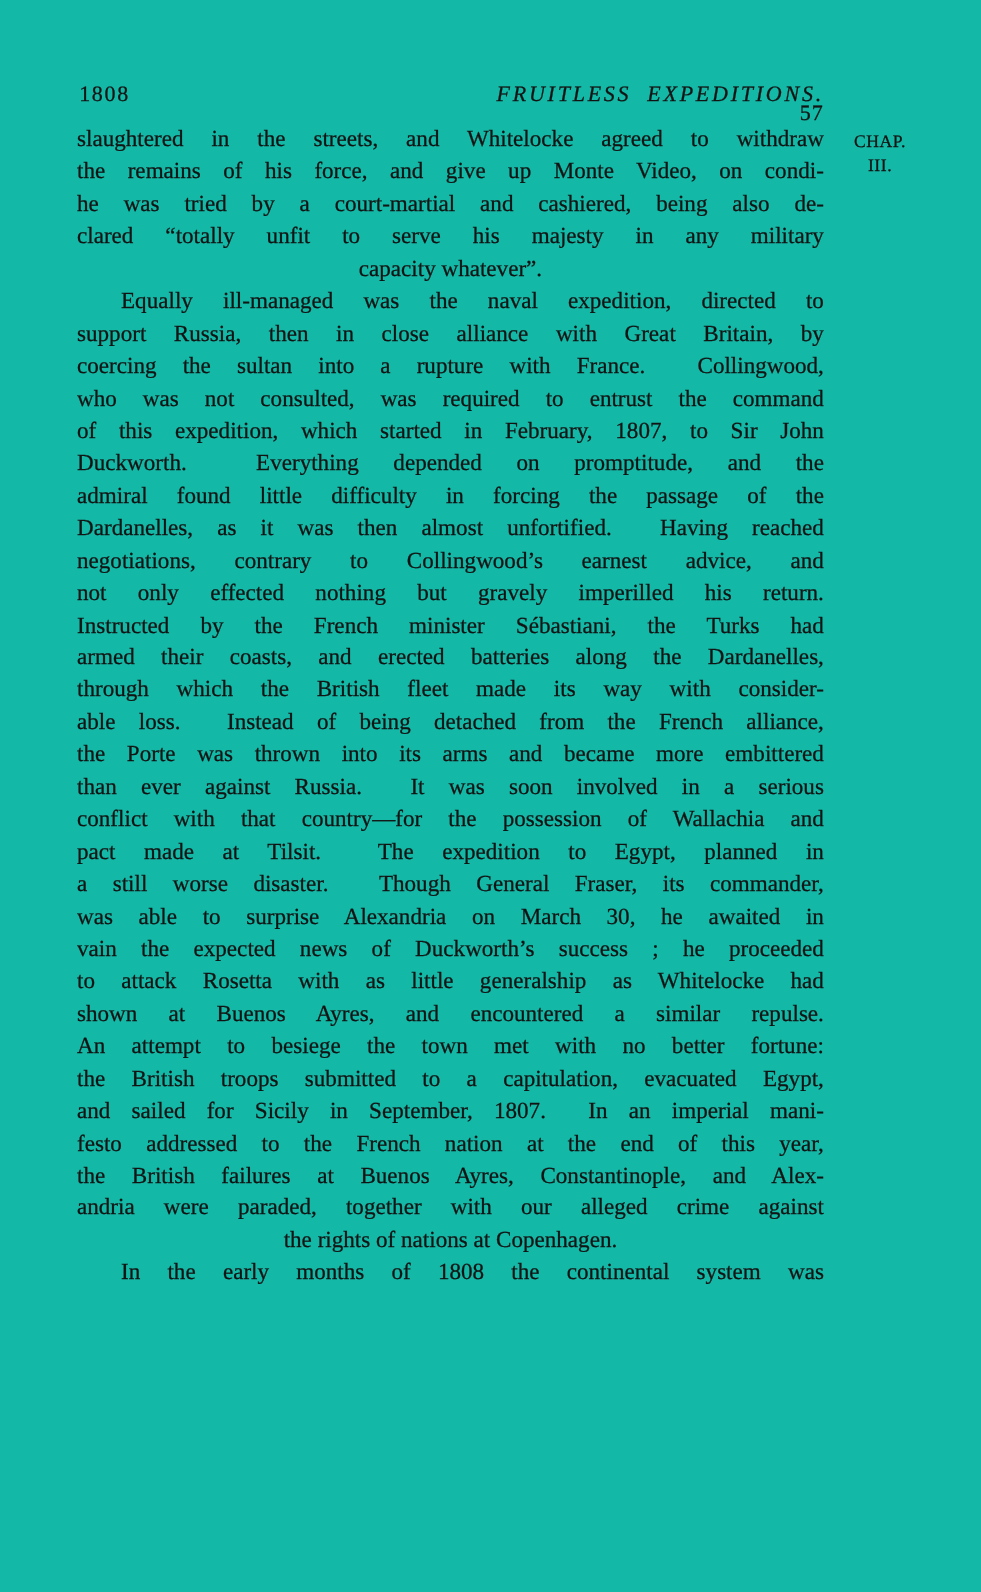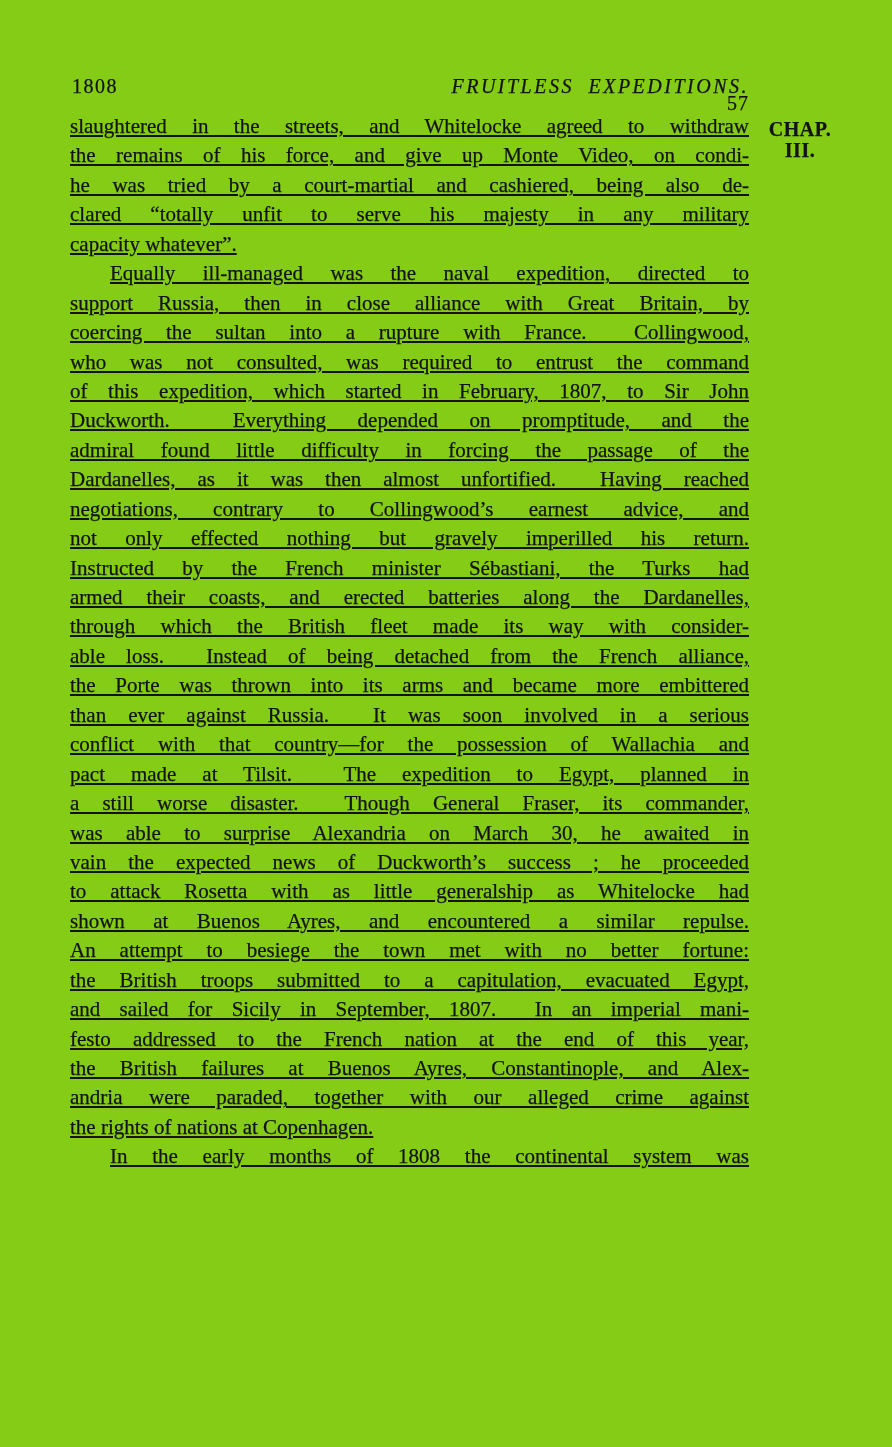--- a/index.html
+++ b/index.html
@@ -7,21 +7,21 @@
     body {
       background: #ffffff;
       font-family: "Liberation Serif", "DejaVu Serif", serif;
       color: #131313;
       -webkit-text-stroke: 0.25px #131313;
     }
     .page {
       position: relative;
       width: 892px;
       height: 1447px;
-      background: #84cc16;
+      background: #14b8a6;
       overflow: hidden;
     }
     .running-head {
       position: absolute;
       top: 74px;
       left: 70px;
       width: 679px;
       height: 26px;
       font-size: 20px;
       line-height: 24px;
@@ -47,48 +47,47 @@
       right: 0;
       top: 17px;
       letter-spacing: 1px;
     }
     .chapnote {
       position: absolute;
       left: 766px;
       top: 119px;
       width: 68px;
       text-align: center;
-      font-weight: bold;
-      font-size: 20px;
+      font-weight: normal;
+      font-size: 16px;
       line-height: 21px;
       letter-spacing: 0.5px;
     }
     .body-text {
       position: absolute;
       left: 70px;
       top: 112px;
       width: 679px;
       font-size: 21px;
       line-height: 29.45px;
-      text-decoration: underline;
     }
     .line {
       height: 29.45px;
       overflow: hidden;
       text-align: justify;
       white-space: pre-wrap;
     }
     
     .line::after {
       content: "";
       display: inline-block;
       width: 100%;
       height: 0;
     }
-    .line.last { text-align: left; }
+    .line.last { text-align: center; }
     .line.last::after { content: none; }
     .line.indent { text-indent: 40px; }
   </style>
 </head>
 <body>
 
 <div class="page">
 
   <header class="running-head">
     <span class="year">1808</span>

